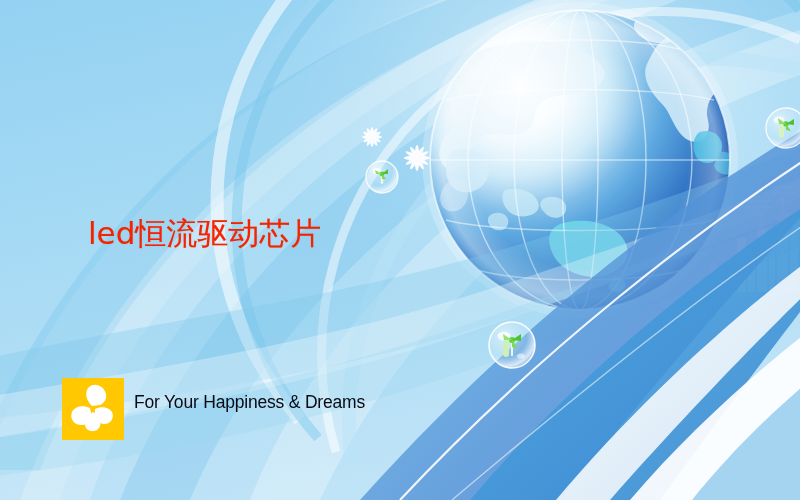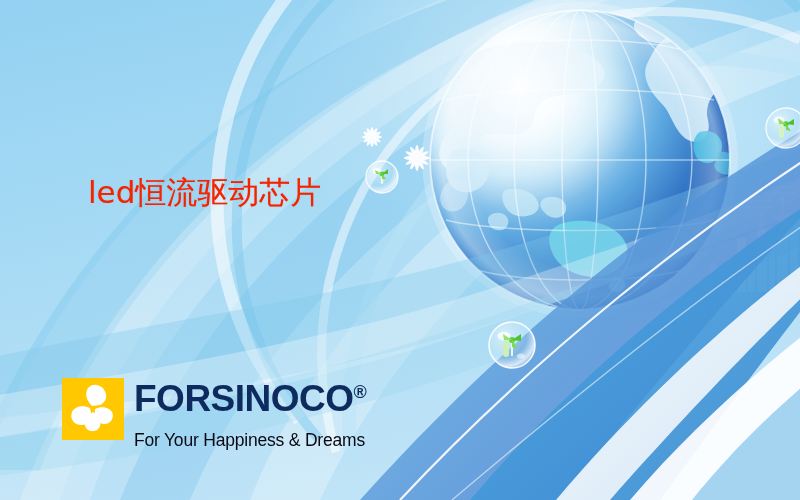--- a/index.html
+++ b/index.html
@@ -18,20 +18,21 @@
   }
   .hl-line{
     position:absolute;
     color:#f42400;
     font-family:"DejaVu Sans","Liberation Sans",sans-serif;
     font-size:31px;
     font-weight:400;
     letter-spacing:0px;
     white-space:nowrap;
     text-shadow:0 0 1px rgba(244,36,0,.35);
+    margin-top:41px;
   }
   #hl1{left:88px;top:172px;}
   #hl2{left:97px;top:232px;letter-spacing:3px;}
 
   
   #logo{position:absolute;left:62px;top:378px;width:330px;height:72px;}
   #logo-mark{
     position:absolute;left:0;top:0;width:62px;height:62px;
     background:#ffc800;
   }
@@ -319,18 +320,17 @@
       <svg width="62" height="62" viewBox="0 0 62 62">
         <g fill="#ffffff">
           <path d="M30 28 C 24 22 22 14 27 9 C 33 4 42 8 44 16 C 45 21 42 25 38 27 Z"></path>
           <path d="M28 30 C 21 27 13 28 10 34 C 7 41 13 48 21 47 C 27 46 29 40 29 35 Z"></path>
           <path d="M33 31 C 39 28 47 29 50 34 C 53 40 48 47 41 46 C 35 45 32 38 33 31 Z"></path>
           <path d="M31 34 C 36 36 40 42 38 48 C 36 54 28 55 24 50 C 21 46 25 38 31 34 Z"></path>
         </g>
       </svg>
     </div>
     <div id="logo-text">
-      <div id="wordmark"><span>FORSINOCO</span><span class="reg">®</span></div>
       <div id="tagline">For Your Happiness &amp; Dreams</div>
     </div>
   </div>
 
 </div>
 
 </body></html>

